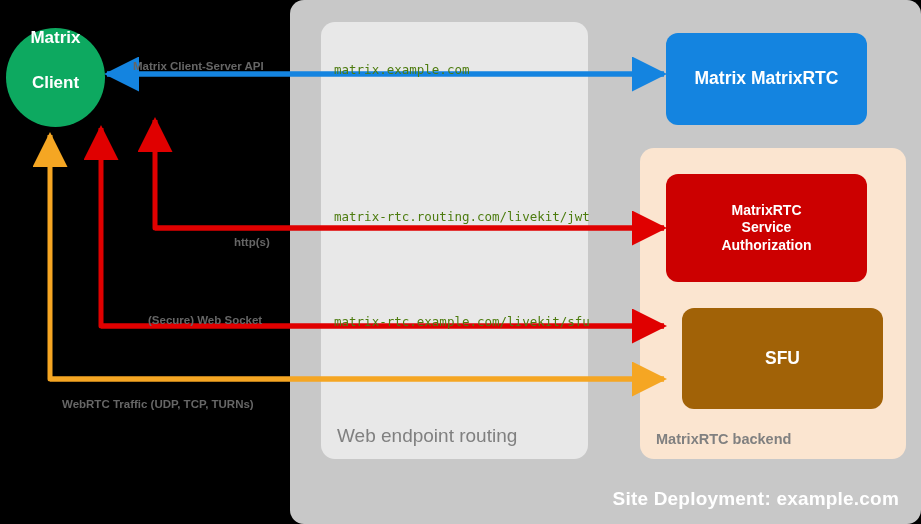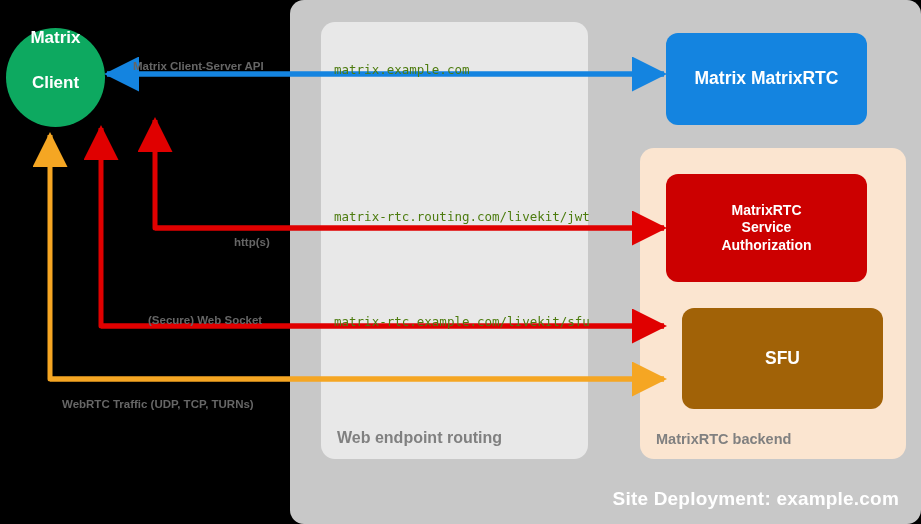--- a/index.html
+++ b/index.html
@@ -44,22 +44,22 @@
     width: 267px;
     height: 437px;
     background: #e8e8e8;
     border-radius: 14px;
   }
   .routing-label {
     position: absolute;
     left: 16px;
     bottom: 12px;
     color: #808080;
-    font-size: 16px;
-    font-weight: bold;
+    font-size: 19px;
+    font-weight: normal;
     white-space: nowrap;
   }
 
   .backend-panel {
     position: absolute;
     left: 640px;
     top: 148px;
     width: 266px;
     height: 311px;
     background: #fbe5d0;

